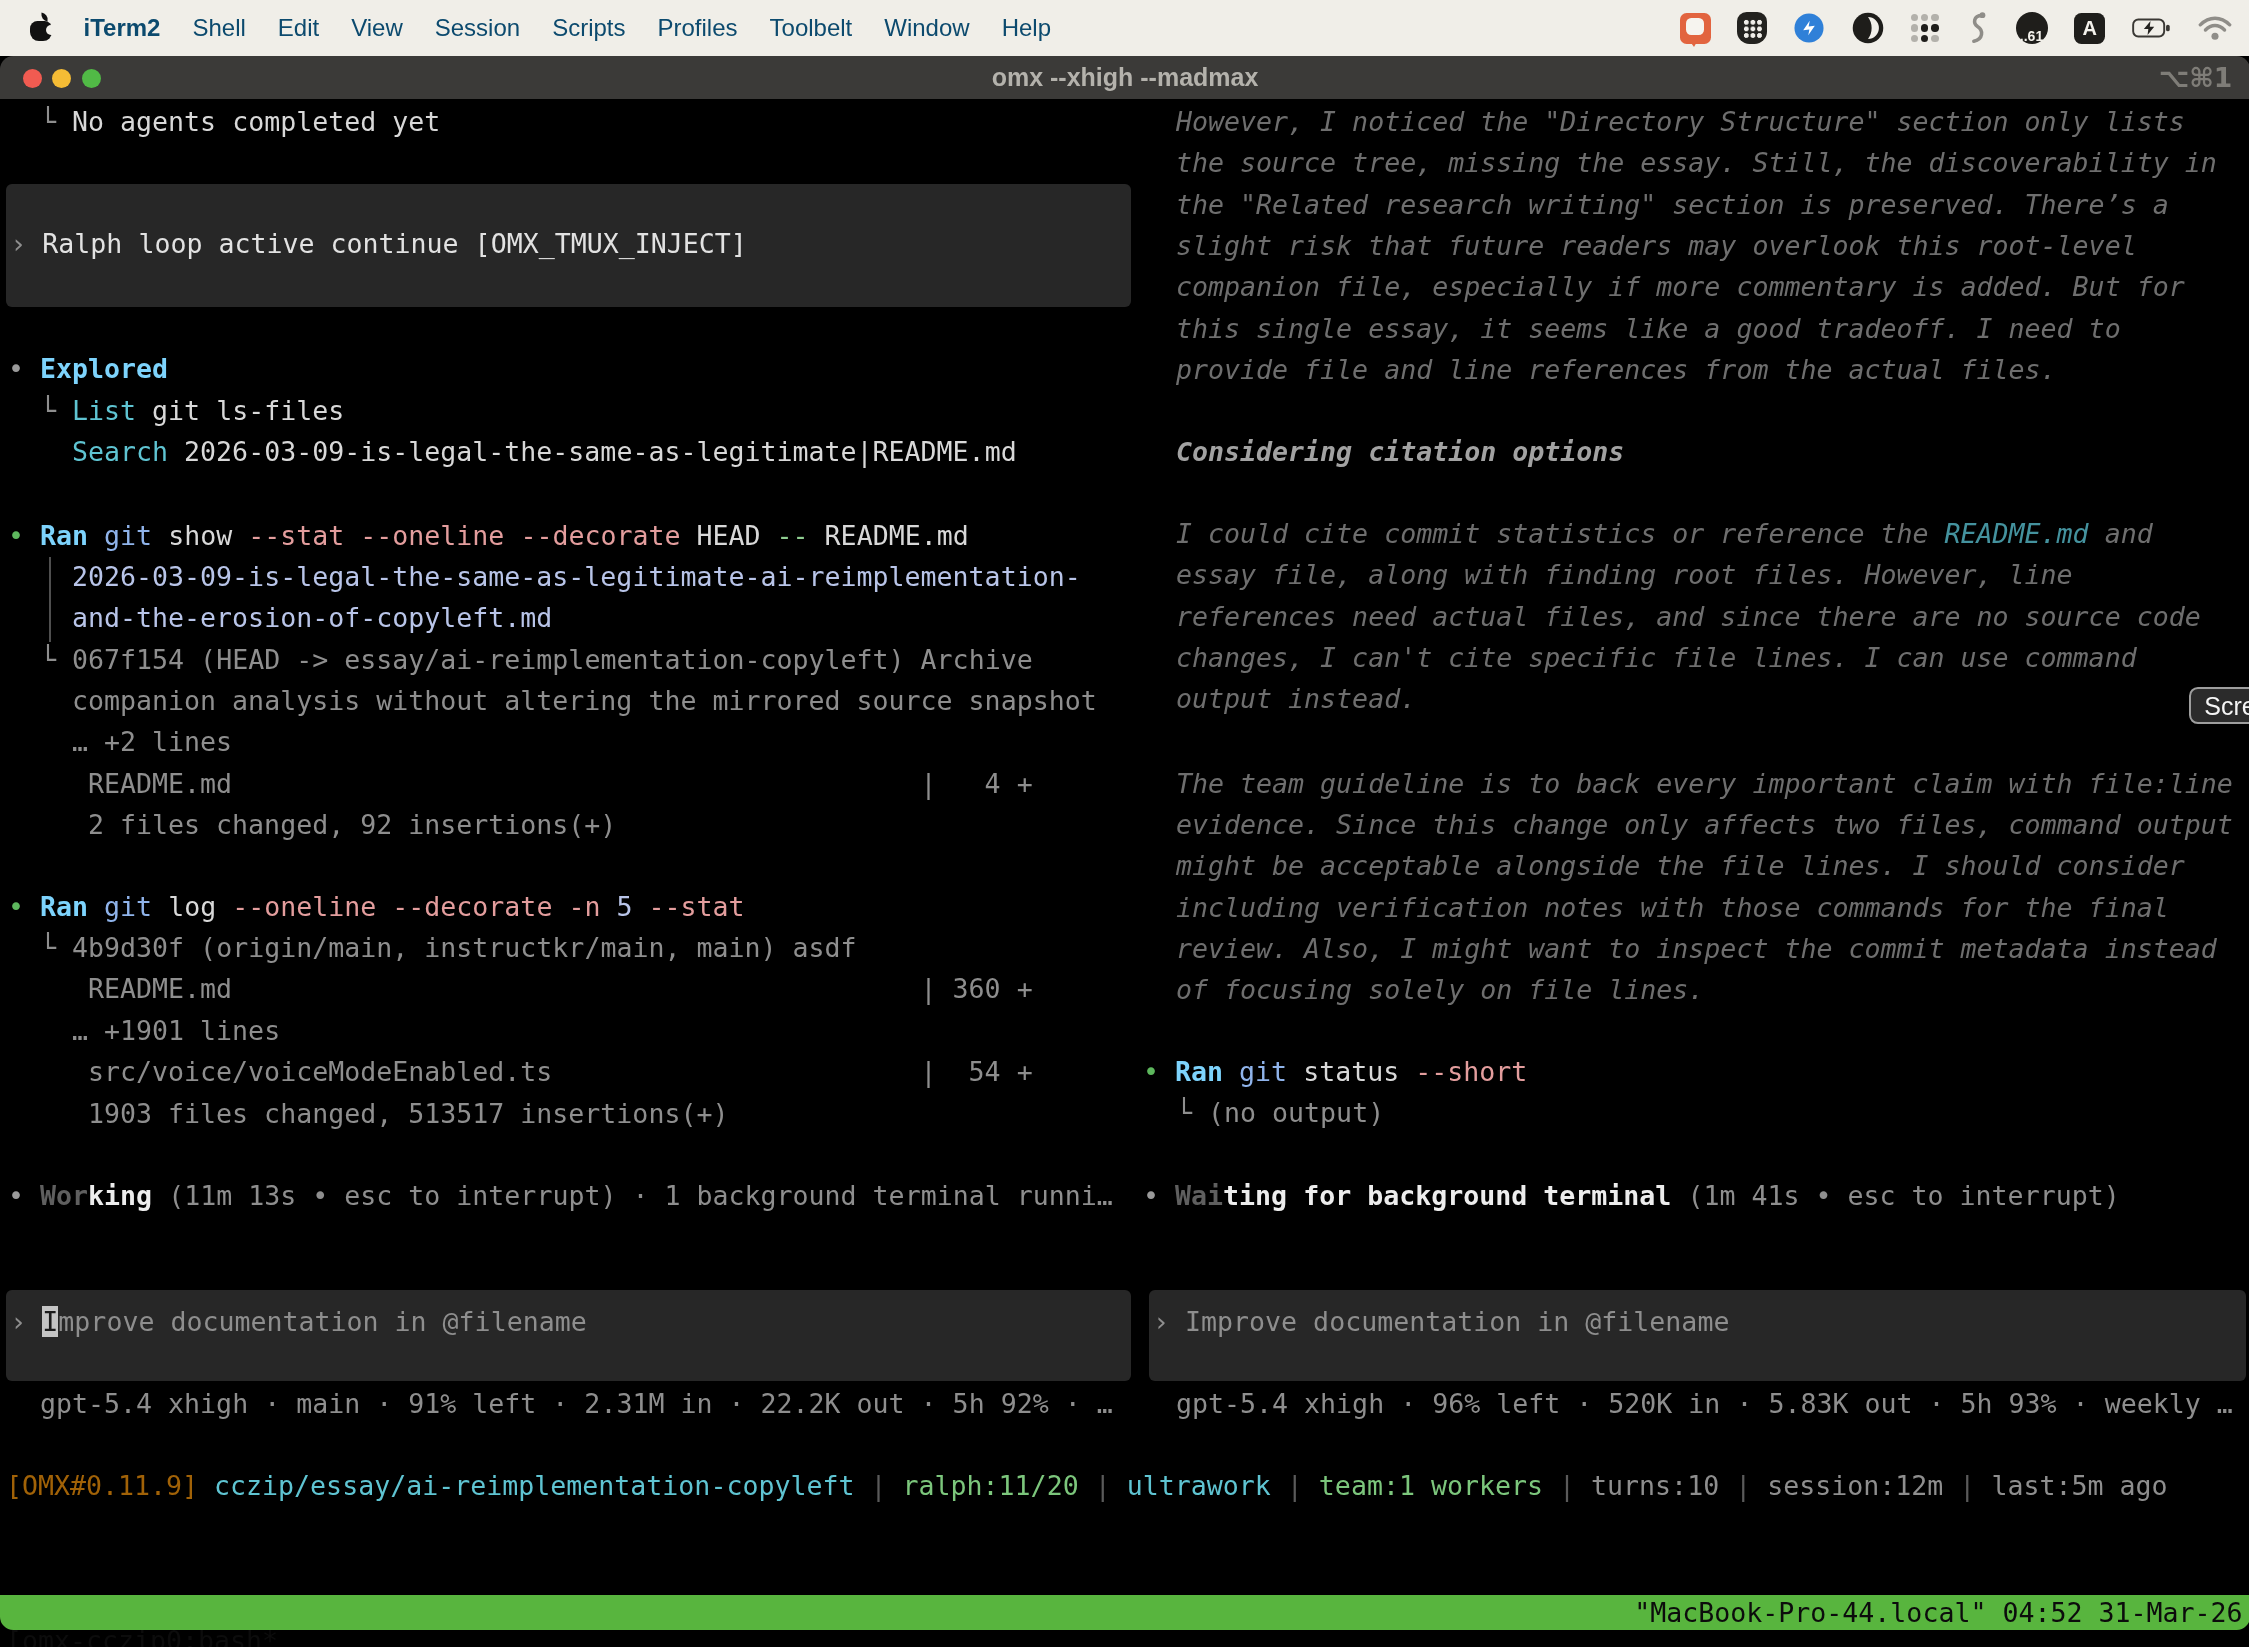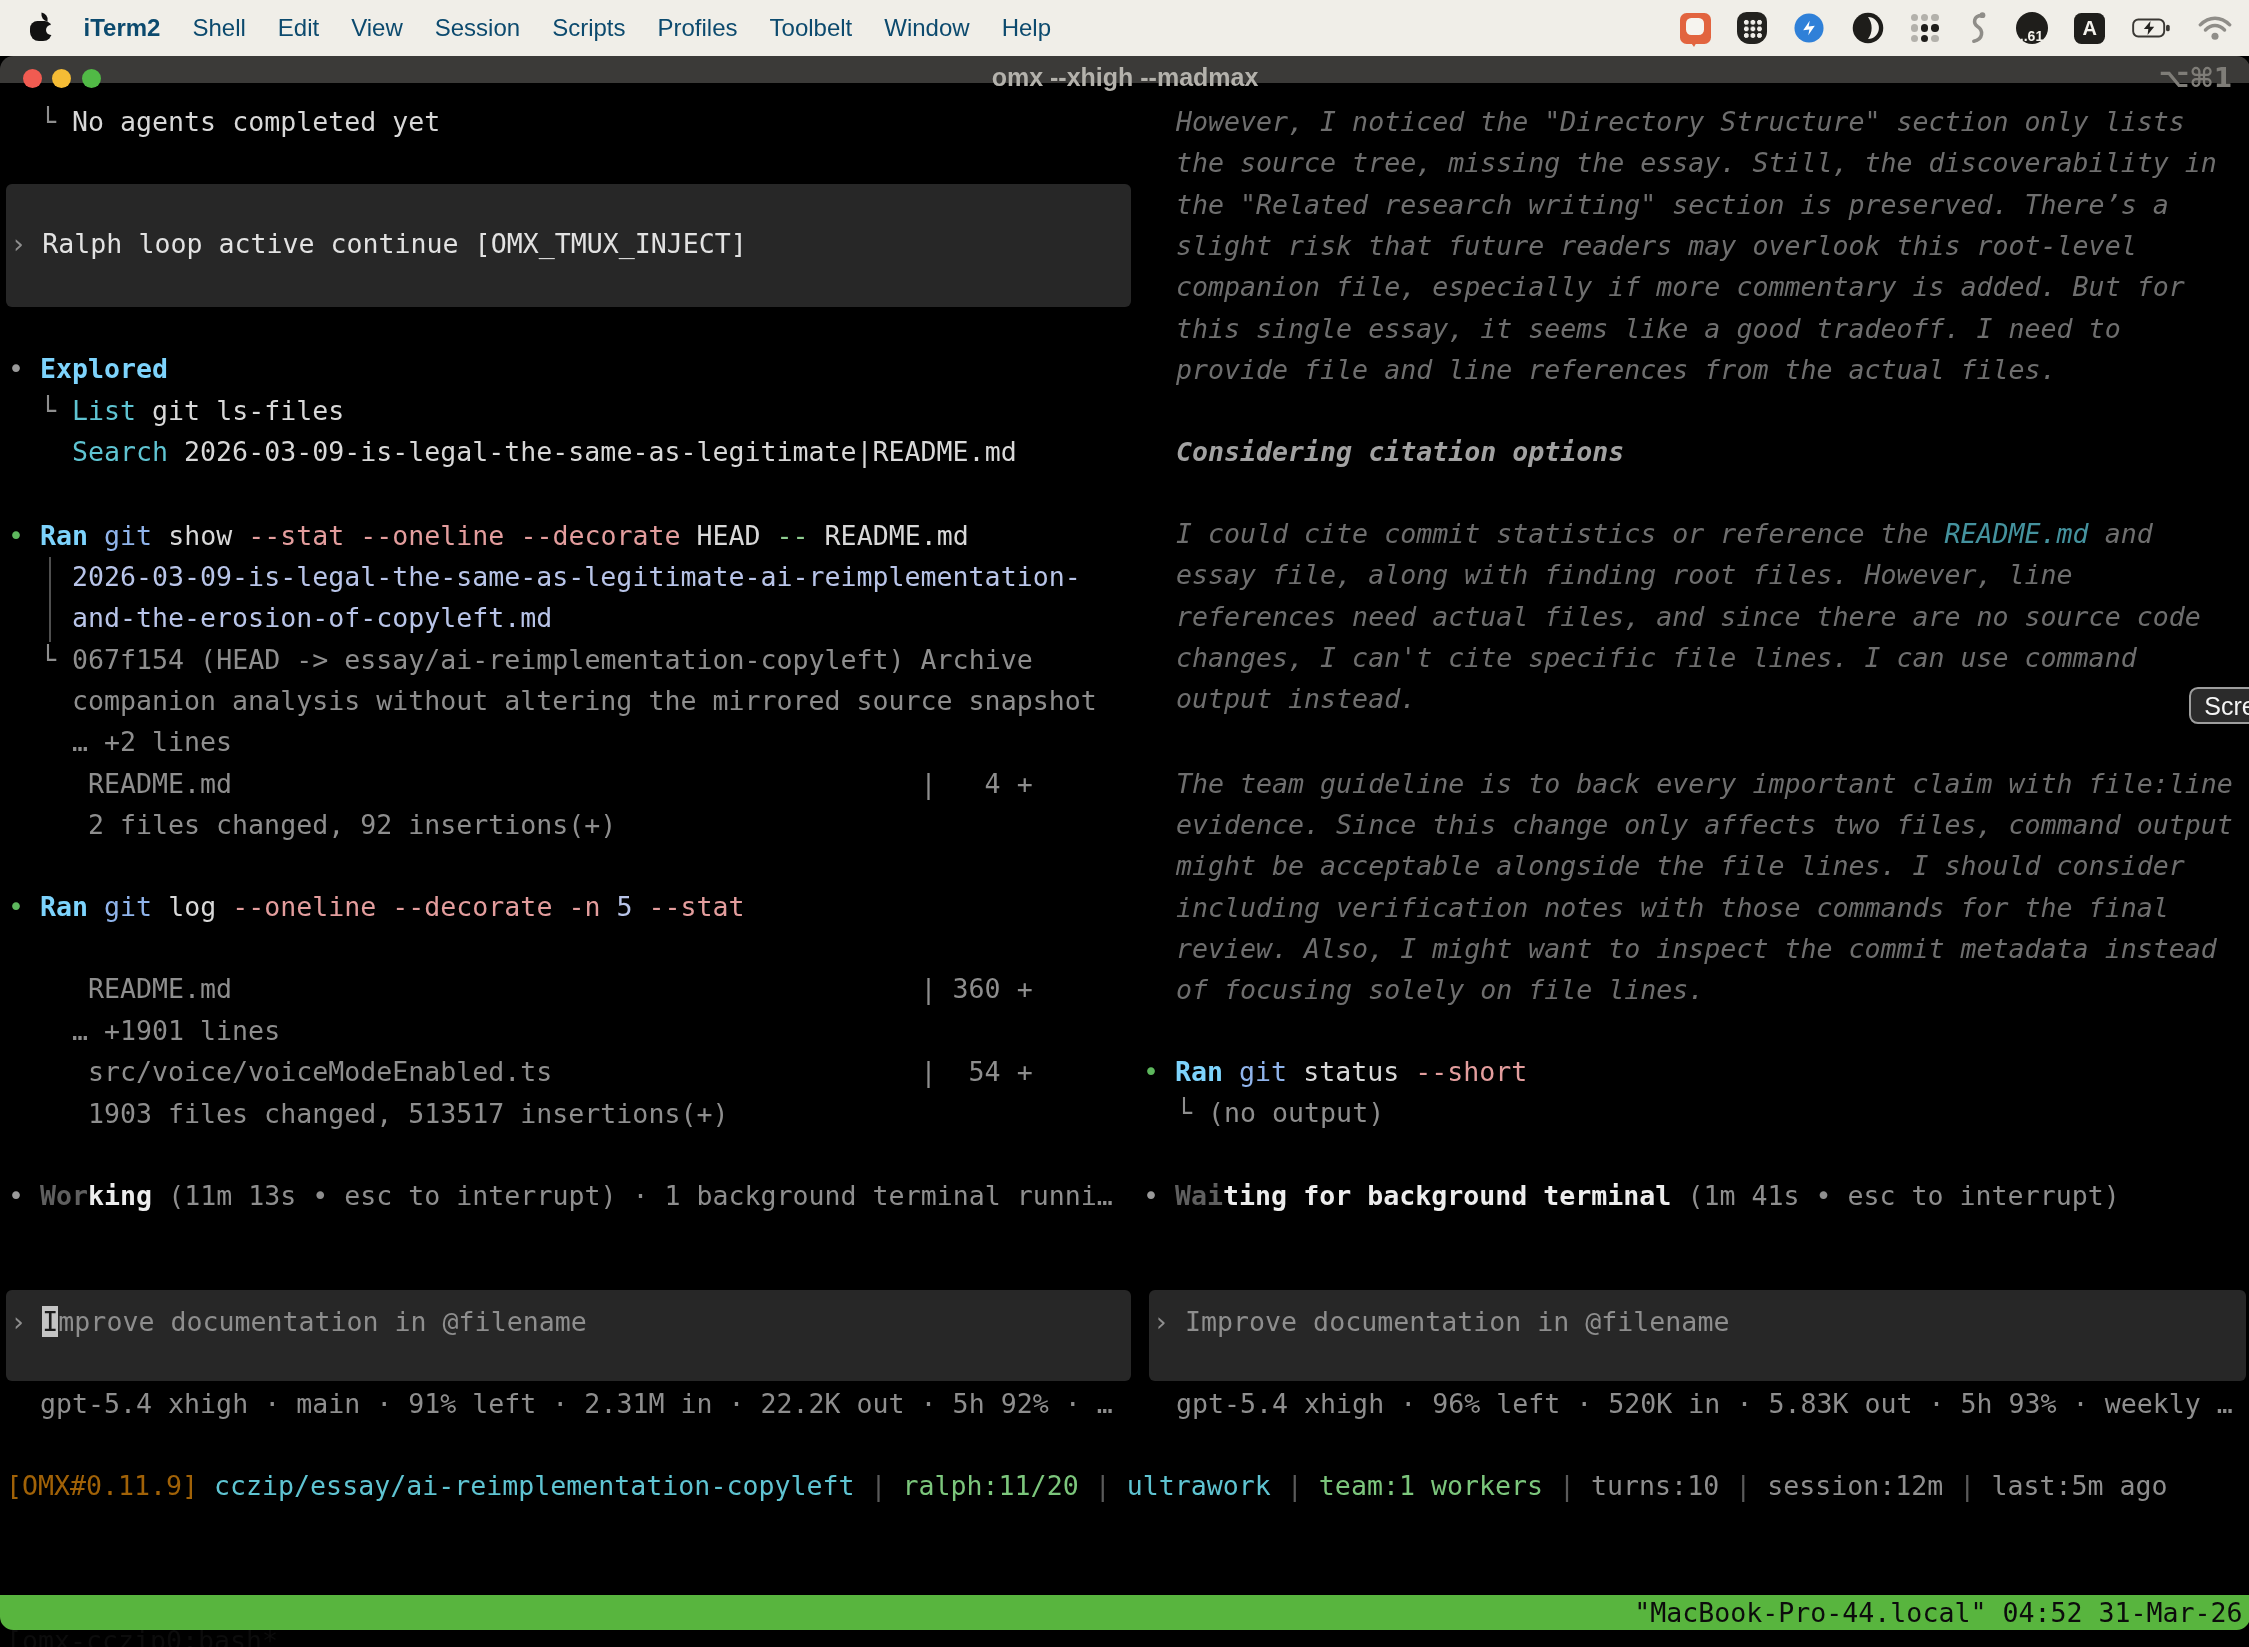--- a/index.html
+++ b/index.html
@@ -22,21 +22,21 @@
   .sicon{display:inline-flex;align-items:center;justify-content:center;}
   .ic-dark-sq{display:inline-flex;align-items:center;justify-content:center;width:31px;height:31px;
               border-radius:7.4px;background:#1f1e1b;color:#f4f2ec;font-weight:bold;font-size:20px;}
   .ic-dark-ci{display:inline-flex;align-items:flex-end;justify-content:center;width:32px;height:32px;
               border-radius:50%;background:#1f1e1b;color:#f4f2ec;font-size:14px;font-weight:bold;
               padding-bottom:0;box-sizing:border-box;}
   .dotgrid{display:grid;grid-template-columns:repeat(3,7.4px);grid-template-rows:repeat(3,7.4px);
            gap:3px;}
   .dotgrid span{width:7.4px;height:7.4px;border-radius:50%;}
   
-  #titlebar{position:absolute;left:0;top:56px;width:2250px;height:27px;background:#3b3a38;
+  #titlebar{position:absolute;left:0;top:56px;width:2250px;height:43px;background:#3b3a38;
             border-radius:13.3px 13.3px 0 0;text-decoration:underline;}
   .tl{position:absolute;top:13.3px;width:19px;height:19px;border-radius:50%;}
   #tl-close{left:23px;background:#f15b51;}
   #tl-min{left:52px;background:#f5bc35;}
   #tl-zoom{left:82px;background:#51ba46;}
   #win-title{position:absolute;left:0;top:0;width:100%;height:43px;text-align:center;
              line-height:43px;color:#b4b2ac;font-size:25px;font-weight:bold;}
   #win-shortcut{position:absolute;right:17.7px;top:0;height:43px;line-height:43px;color:#7f7d78;
                 font-size:26.6px;font-weight:bold;font-family:"DejaVu Sans",sans-serif;}
   #term{position:absolute;left:0;top:99px;width:2250px;height:1496px;background:#000;}
@@ -188,20 +188,21 @@
     <div class="tline" style="top: 431px; left: 72px; text-align: center;"><span class="s-cyan">Search</span><span class="s-fg"> 2026-03-09-is-legal-the-same-as-legitimate|README.md</span></div>
     <div class="tline" style="top: 515px; left: 8px;"><span class="s-bg">• </span><span class="s-bold">Ran </span><span class="s-blue">git </span><span class="s-fg">show </span><span class="s-pink">--stat </span><span class="s-pink">--oneline </span><span class="s-pink">--decorate </span><span class="s-fg">HEAD </span><span class="s-grn">-- </span><span class="s-fg">README.md</span></div>
     <div class="tline" style="top: 556px; left: 72px;"><span class="s-lav">2026-03-09-is-legal-the-same-as-legitimate-ai-reimplementation-</span></div>
     <div class="tline" style="top: 597px; left: 72px;"><span class="s-lav">and-the-erosion-of-copyleft.md</span></div>
     <div class="tline" style="top: 639px; left: 40px;"><span class="s-tree">└ </span><span class="s-dim">067f154 (HEAD -&gt; essay/ai-reimplementation-copyleft) Archive</span></div>
     <div class="tline" style="top: 680px; left: 72px;"><span class="s-dim">companion analysis without altering the mirrored source snapshot</span></div>
     <div class="tline" style="top: 721px; left: 72px;"><span class="s-dim">… +2 lines</span></div>
     <div class="tline" style="top: 763px; left: 88px;"><span class="s-dim">README.md                                           |   4 +</span></div>
     <div class="tline" style="top: 804px; left: 88px;"><span class="s-dim">2 files changed, 92 insertions(+)</span></div>
     <div class="tline" style="top: 886px; left: 8px;"><span class="s-bg">• </span><span class="s-bold">Ran </span><span class="s-blue">git </span><span class="s-fg">log </span><span class="s-pink">--oneline </span><span class="s-pink">--decorate </span><span class="s-pink">-n </span><span class="s-lav">5 </span><span class="s-pink">--stat</span></div>
+    <div class="tline" style="top: 927px; left: 40px;"><span class="s-tree">└ </span><span class="s-dim">4b9d30f (origin/main, instructkr/main, main) asdf</span></div>
     <div class="tline" style="top: 968px; left: 88px;"><span class="s-dim">README.md                                           | 360 +</span></div>
     <div class="tline" style="top: 1010px; left: 72px;"><span class="s-dim">… +1901 lines</span></div>
     <div class="tline" style="top: 1051px; left: 88px;"><span class="s-dim">src/voice/voiceModeEnabled.ts                       |  54 +</span></div>
     <div class="tline" style="top: 1093px; left: 88px;"><span class="s-dim">1903 files changed, 513517 insertions(+)</span></div>
     <div class="tline" style="top: 1175px; left: 8px;"><span class="s-bgr">• </span><span class="s-shimdim">Wor</span><span class="s-shim">king</span><span class="s-dim"> (11m 13s • esc to interrupt) · 1 background terminal runni…</span></div>
     <div class="tline" style="top: 1301px; left: 10.3px;"><span class="s-dim">› </span><span class="s-cur">I</span><span class="s-dim">mprove documentation in @filename</span></div>
     <div class="tline" style="top: 1383px; left: 40px;"><span class="s-dim">gpt-5.4 xhigh · main · 91% left · 2.31M in · 22.2K out · 5h 92% · …</span></div>
     <div class="tline" style="top: 101px; left: 1176px;"><span class="s-it">However, I noticed the "Directory Structure" section only lists</span></div>
     <div class="tline" style="top: 142px; left: 1176px;"><span class="s-it">the source tree, missing the essay. Still, the discoverability in</span></div>
     <div class="tline" style="top: 184px; left: 1176px;"><span class="s-it">the "Related research writing" section is preserved. There’s a</span></div>

